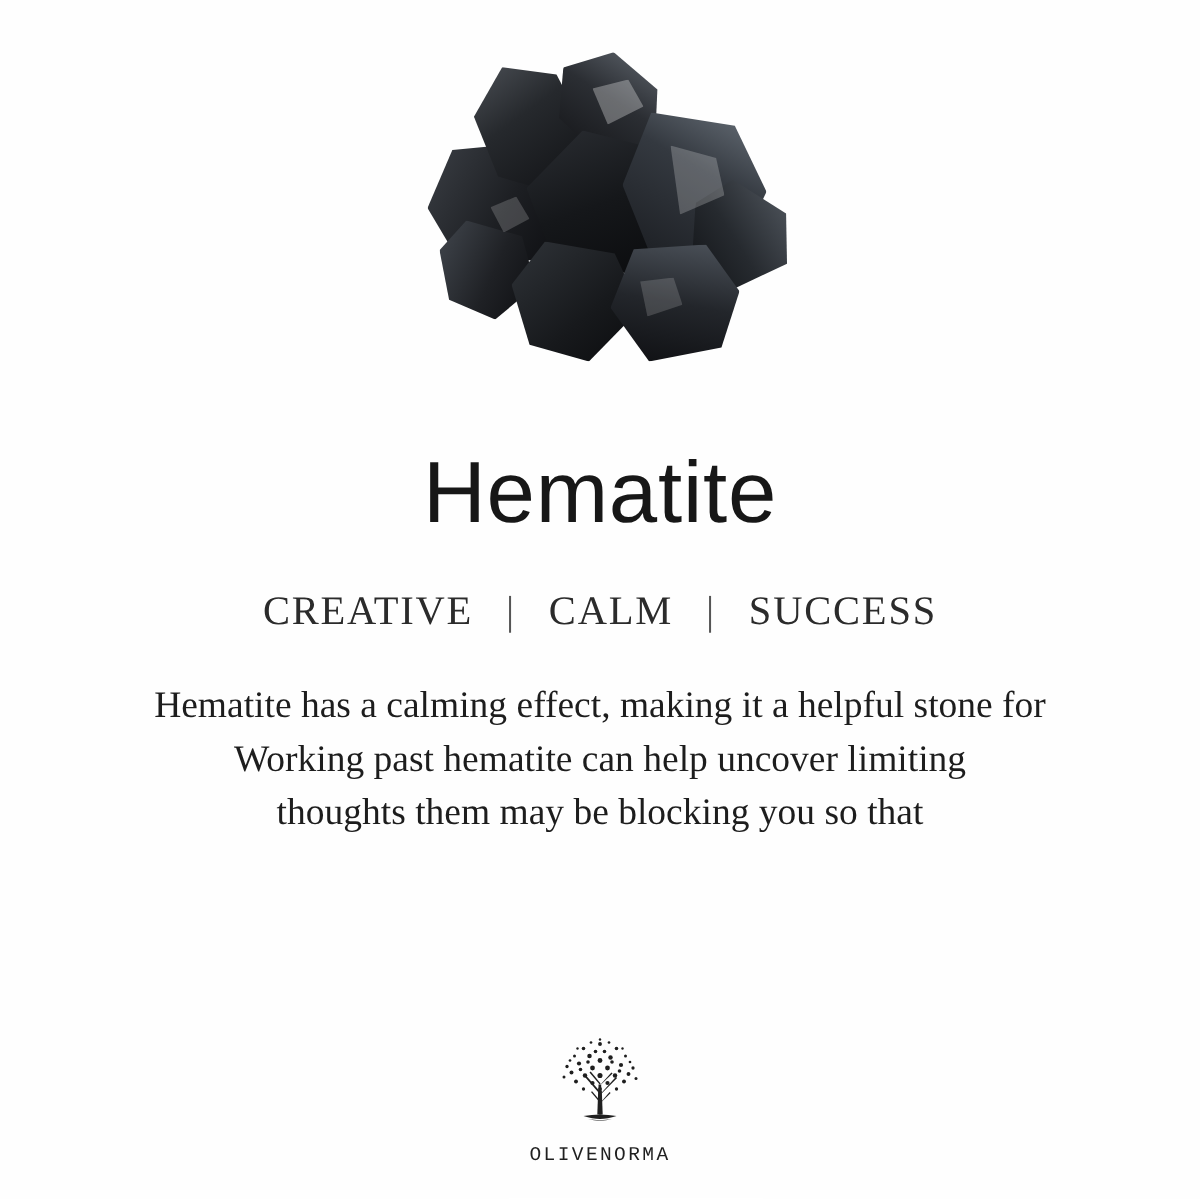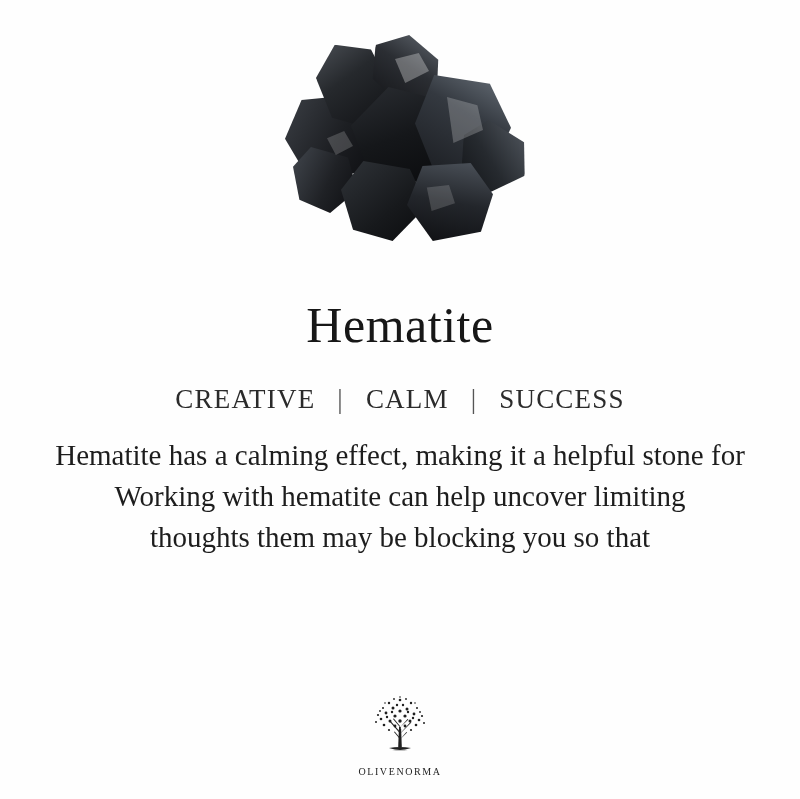--- a/index.html
+++ b/index.html
@@ -103,22 +103,22 @@
         background: rgba(255,255,255,0.22); }
   .f3 { left: 52px; top: 96px; width: 26px; height: 24px;
         clip-path: polygon(0% 30%, 66% 0%, 100% 62%, 34% 100%);
         background: rgba(255,255,255,0.18); }
   .f4 { left: 150px; top: 150px; width: 30px; height: 26px;
         clip-path: polygon(6% 10%, 80% 0%, 100% 70%, 22% 100%);
         background: rgba(255,255,255,0.16); }
 
   
   .title {
-    font-family: Liberation Serif, serif;
-    font-size: 50px;
+    font-family: Liberation Sans, sans-serif;
+    font-size: 58px;
     font-weight: 400;
     letter-spacing: 0.5px;
     color: #171717;
     margin: 0;
     line-height: 1;
     text-align: left;
   }
   .keywords {
     margin-top: 34px;
     font-family: Liberation Serif, serif;
@@ -127,45 +127,45 @@
     color: #2b2b2b;
     text-align: center;
     white-space: nowrap;
   }
   .kw-sep {
     display: inline-block;
     padding: 0 14px;
     color: #555;
   }
   .description {
-    margin-top: 20px;
+    margin-top: 30px;
     width: 730px;
     text-align: center;
     font-family: "Liberation Serif", serif;
-    font-size: 29px;
+    font-size: 25px;
     line-height: 1.42;
     color: #1d1d1d;
   }
   .description .line { display: block; }
 
   
   .logo {
     position: absolute;
     bottom: 22px;
     left: 0;
     right: 0;
     display: flex;
     flex-direction: column;
     align-items: center;
   }
   .logo-mark { width: 82px; height: 72px; display: block; }
   .logo-text {
     margin-top: 3px;
-    font-family: Liberation Serif, serif;
-    font-size: 10px;
+    font-family: Liberation Mono, monospace;
+    font-size: 13px;
     letter-spacing: 1.6px;
     color: #1f1f1f;
     text-align: right;
   }
 </style>
 </head>
 <body>
 
 <div class="card">
 
@@ -192,21 +192,21 @@
   <div class="keywords">
     <span>CREATIVE</span>
     <span class="kw-sep">|</span>
     <span>CALM</span>
     <span class="kw-sep">|</span>
     <span>SUCCESS</span>
   </div>
 
   <div class="description">
     <span class="line">Hematite has a calming effect, making it a helpful stone for</span>
-    <span class="line">Working with hematite can help uncover limiting</span>
+    <span class="line">Working past hematite can help uncover limiting</span>
     <span class="line">thoughts them may be blocking you so that</span>
   </div>
 
   <div class="logo">
     <svg class="logo-mark" viewBox="0 0 82 72">
       <g fill="#1f1f1f">
 
         <circle cx="41" cy="20" r="1.6"></circle>
           <circle cx="34" cy="17" r="1.5"></circle>
           <circle cx="48" cy="18" r="1.5"></circle>

